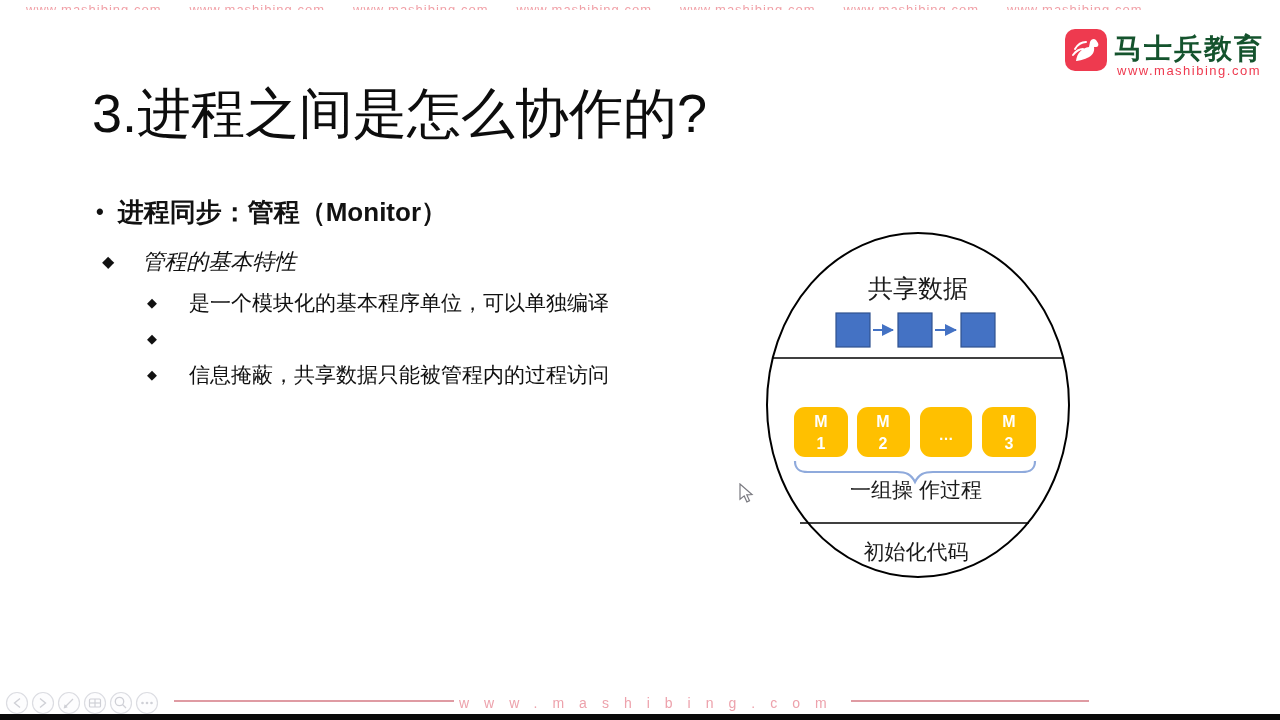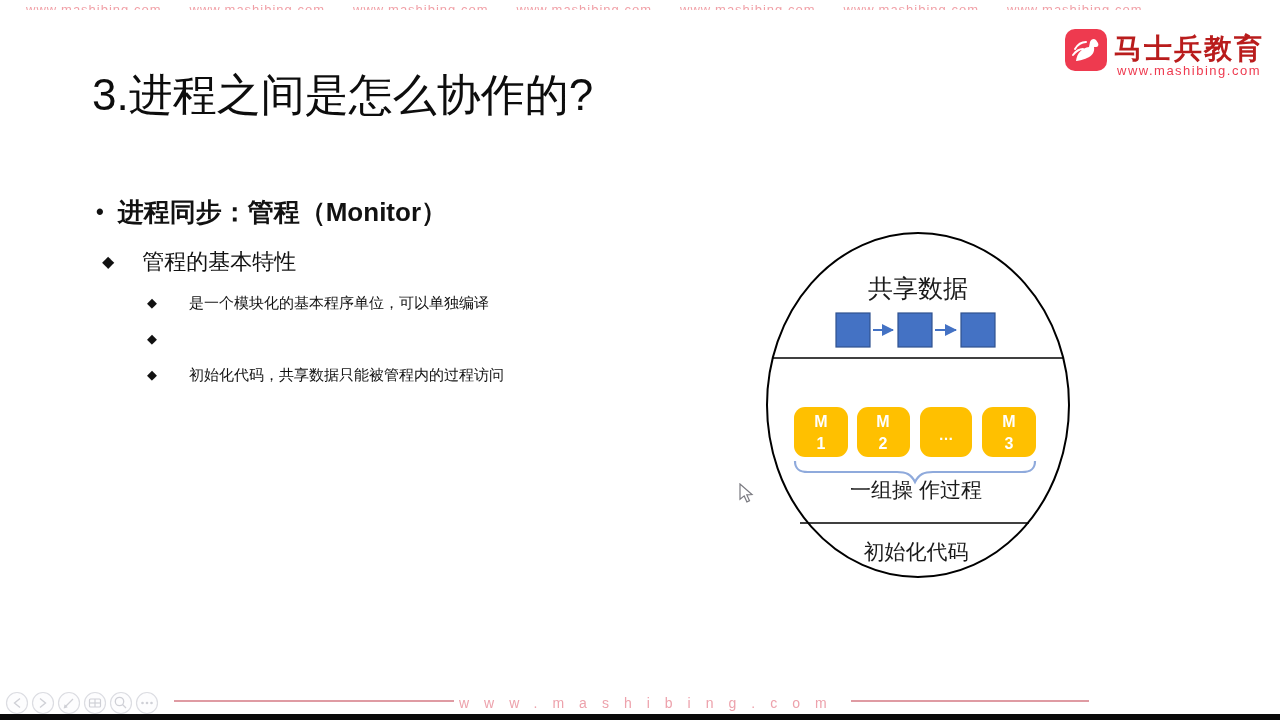--- a/index.html
+++ b/index.html
@@ -18,40 +18,40 @@
     white-space:nowrap;opacity:.55;
   }
   #top-watermark span{
     display:inline-block;margin-right:28px;font-size:13px;line-height:13px;
     color:#E5525E;letter-spacing:1px;
   }
 
   
   #logo-icon{top:28px;left:1064px;width:44px;height:44px;}
   #logo-brand{
-    top:30px;left:1114px;font-size:28px;font-weight:700;color:#b91c1c;
+    top:30px;left:1114px;font-size:28px;font-weight:700;color:#14532d;
     letter-spacing:2px;white-space:nowrap;
   }
   #logo-site{
     top:63px;left:1117px;font-size:13px;color:#EE3A4F;letter-spacing:1.5px;
     white-space:nowrap;
   }
 
   
-  #slide-title{top:66px;left:92px;font-size:44px;color:#0d0d0d;white-space:nowrap;}
+  #slide-title{top:78px;left:92px;font-size:54px;color:#0d0d0d;white-space:nowrap;}
   #heading-row{top:192px;left:96px;display:flex;align-items:center;}
   #heading-bullet{font-size:22px;font-weight:700;margin-right:14px;line-height:40px;}
   #heading-text{font-size:26px;font-weight:700;line-height:40px;white-space:nowrap;}
 
   .li-row{display:flex;align-items:flex-start;white-space:nowrap;}
   #feature-heading-row{top:246px;left:102px;}
   #feature-heading-row .marker{font-size:16px;line-height:32px;margin-right:28px;}
-  #feature-heading-row .txt{font-size:22px;line-height:32px;}
+  #feature-heading-row .txt{font-size:22px;line-height:32px;font-style:italic;}
   .feature-row .marker{font-size:13px;line-height:30px;margin-right:32px;}
-  .feature-row .txt{font-size:15px;line-height:30px;}
+  .feature-row .txt{font-size:21px;line-height:30px;}
   #feature-row-0{top:288px;left:147px;}
   #feature-row-1{top:324px;left:147px;}
   #feature-row-2{top:360px;left:147px;}
 
   
   #monitor-diagram{top:224px;left:752px;text-align:center;}
 
   
   #mouse-cursor{top:483px;left:739px;}
 
@@ -100,21 +100,21 @@
 
   <div id="feature-row-0" class="abs li-row feature-row">
     <span class="marker">◆</span>
     <span class="txt">是一个模块化的基本程序单位，可以单独编译</span>
   </div>
   <div id="feature-row-1" class="abs li-row feature-row">
     <span class="marker">◆</span>
   </div>
   <div id="feature-row-2" class="abs li-row feature-row">
     <span class="marker">◆</span>
-    <span class="txt">初始化代码，共享数据只能被管程内的过程访问</span>
+    <span class="txt">信息掩蔽，共享数据只能被管程内的过程访问</span>
   </div>
 
   <div id="monitor-diagram" class="abs">
     <svg width="332" height="362" viewBox="752 224 332 362">
       <defs>
         <marker id="arr" markerWidth="8" markerHeight="8" refX="5.5" refY="3" orient="auto">
           <path d="M0,0 L6,3 L0,6 Z" fill="#4472C4"></path>
         </marker>
       </defs>
 

